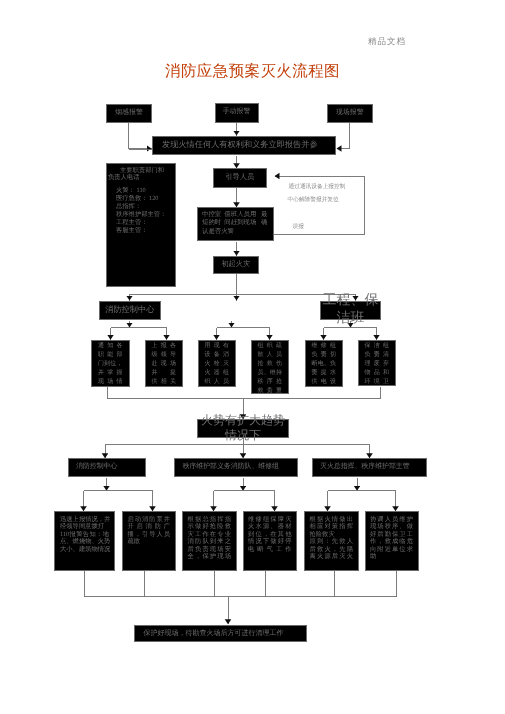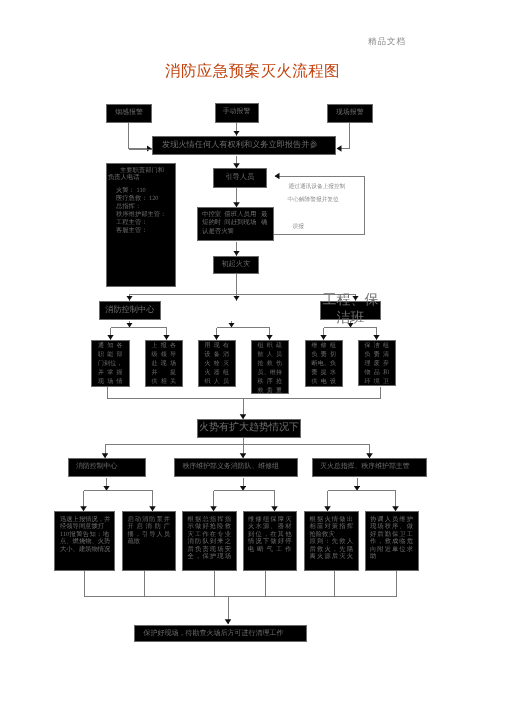--- a/index.html
+++ b/index.html
@@ -231,21 +231,21 @@
   <div class="bx task" style="left:357.5px;top:339.5px;width:38.5px;height:46.5px;font-size:6px;padding:1px 6px;">
     <span>
         <i>保洁组</i>
         <i>负责清</i>
         <i>理废弃</i>
         <i>物品和</i>
         <i>环境卫</i>
       </span>
   </div>
 
-  <div class="bx" style="left:197px;top:419px;width:104px;height:18.5px;font-size:10px;">
+  <div class="bx" style="left:197px;top:419px;width:92px;height:18.5px;font-size:12px;">
     <span>火势有扩大趋势情况下</span>
   </div>
 
   <div class="bx" style="left:67.5px;top:458px;width:78px;height:19px;font-size:6.9px;justify-content:flex-start;padding-left:7.5px;">
     <span>消防控制中心</span>
   </div>
   <div class="bx" style="left:174px;top:458px;width:123.5px;height:19px;font-size:6.9px;justify-content:flex-start;padding-left:7.5px;">
     <span>秩序维护部义务消防队、维修组</span>
   </div>
   <div class="bx" style="left:311.5px;top:458px;width:115.5px;height:19px;font-size:6.9px;justify-content:flex-start;padding-left:7.5px;">

